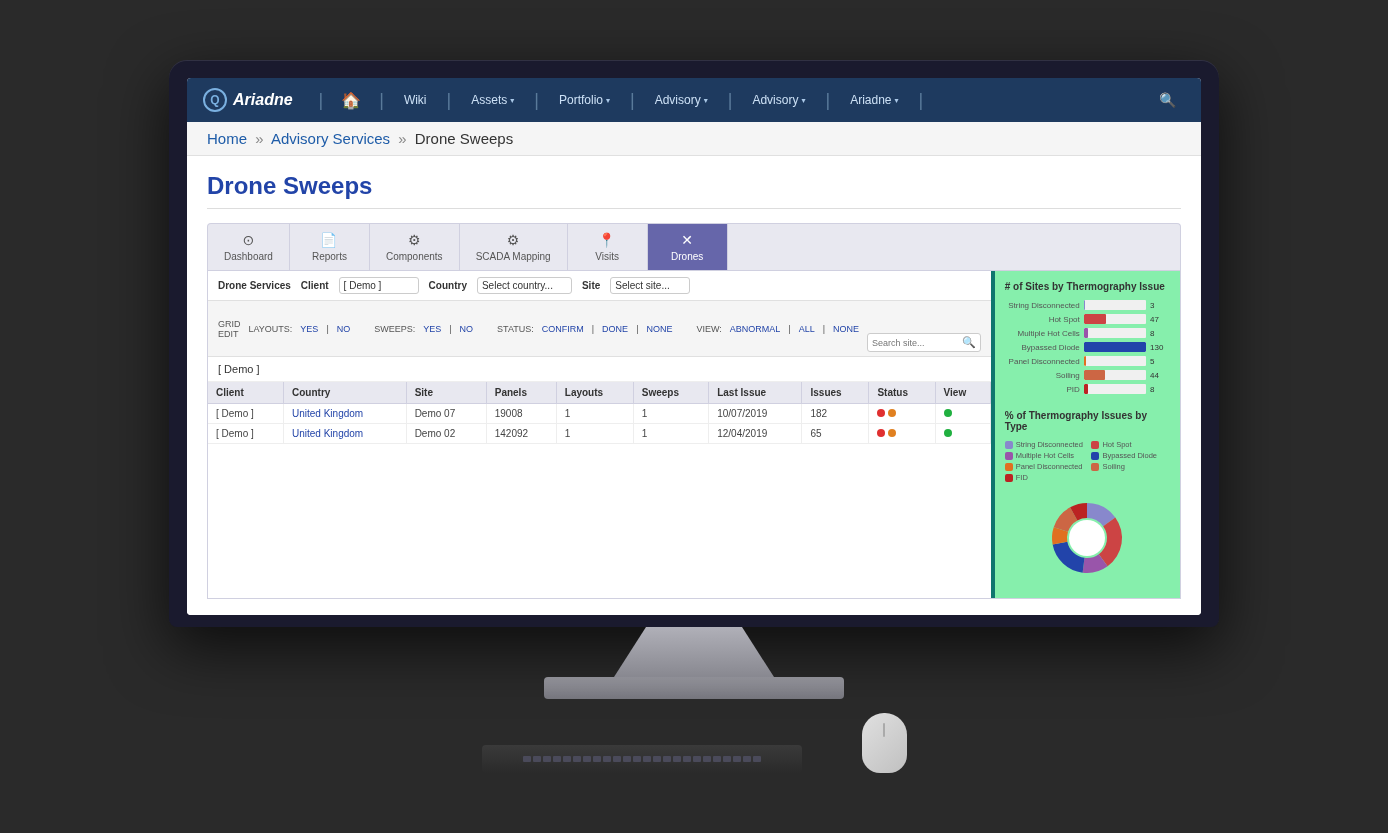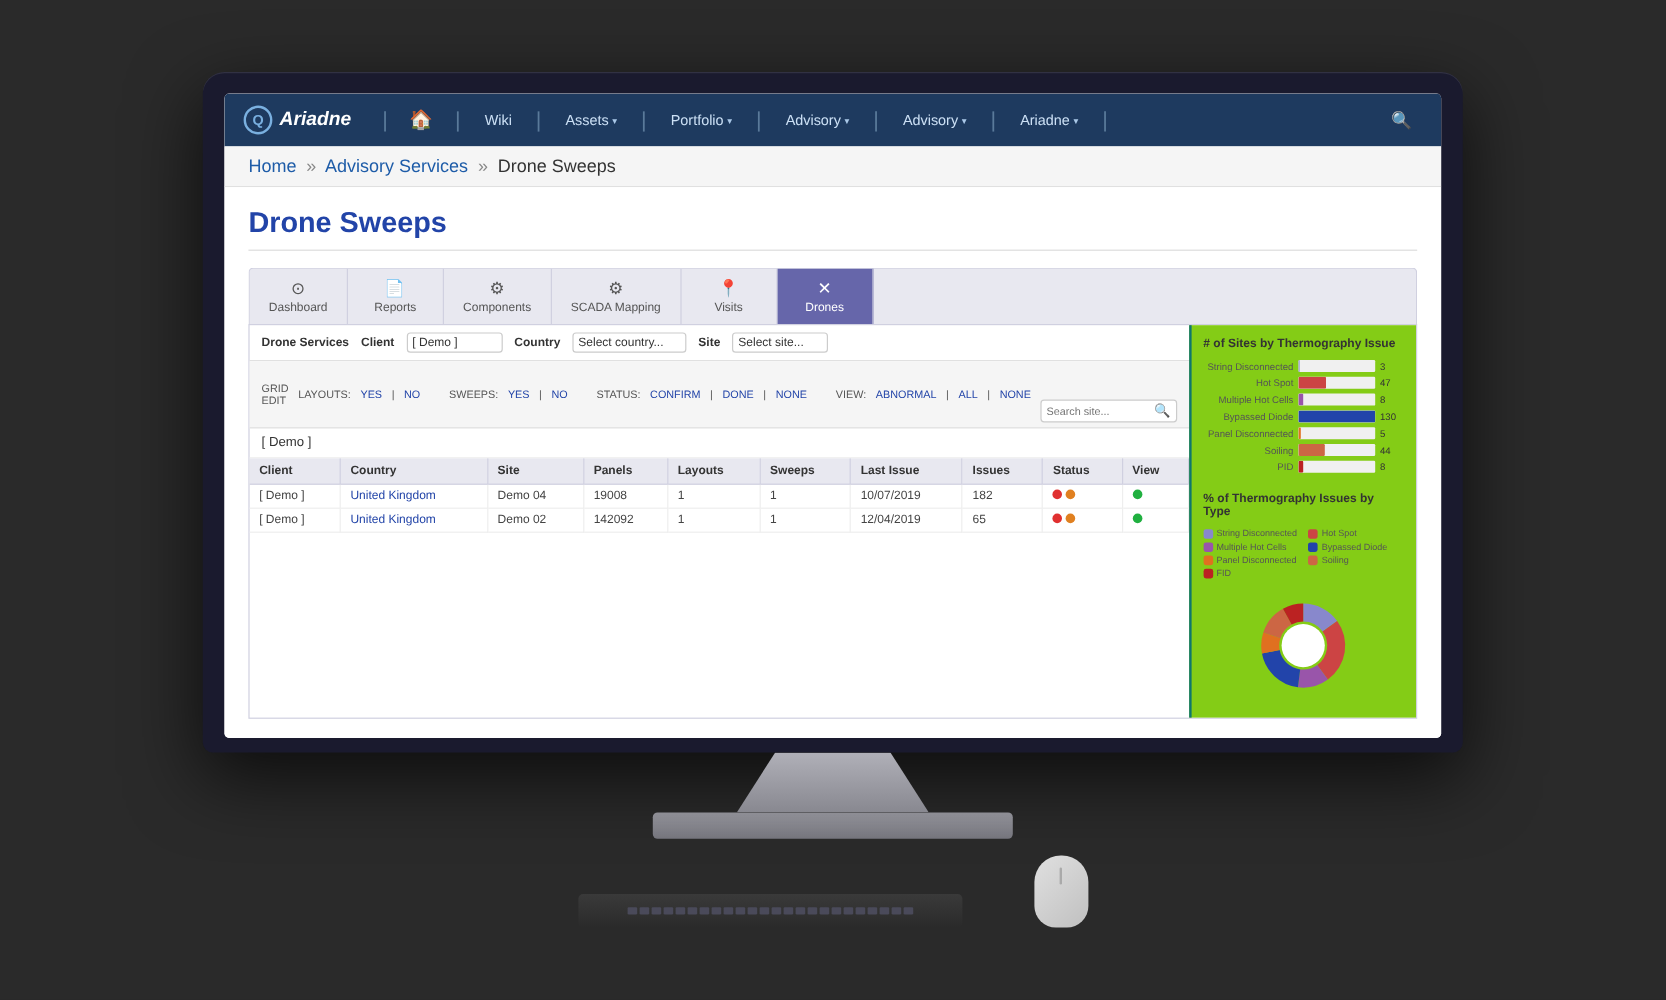--- a/index.html
+++ b/index.html
@@ -229,23 +229,23 @@
       display: flex;
       border: 1px solid #d0d0e0;
       gap: 0;
     }
     .left-panel {
       flex: 1;
       padding: 0;
     }
     .right-panel {
       width: 220px;
-      border-left: 2px solid #0f766e;
+      border-left: 4px solid #0f766e;
       padding: 10px;
-      background: #84cc16;
+      background: #86efac;
     }
 
     
     .filter-bar {
       display: flex;
       align-items: center;
       padding: 6px 10px;
       border-bottom: 1px solid #e0e0e0;
       gap: 10px;
       flex-wrap: wrap;
@@ -570,21 +570,21 @@
                   <th>Last Issue</th>
                   <th>Issues</th>
                   <th>Status</th>
                   <th>View</th>
                 </tr>
               </thead>
               <tbody id="table-body">
               <tr>
     <td>[ Demo ]</td>
     <td style="color:#2244a8">United Kingdom</td>
-    <td>Demo 04</td>
+    <td>Demo 07</td>
     <td>19008</td>
     <td>1</td>
     <td>1</td>
     <td>10/07/2019</td>
     <td>182</td>
     <td>
       <span class="status-dot dot-red"></span>
       <span class="status-dot dot-orange"></span>
     </td>
     <td>

